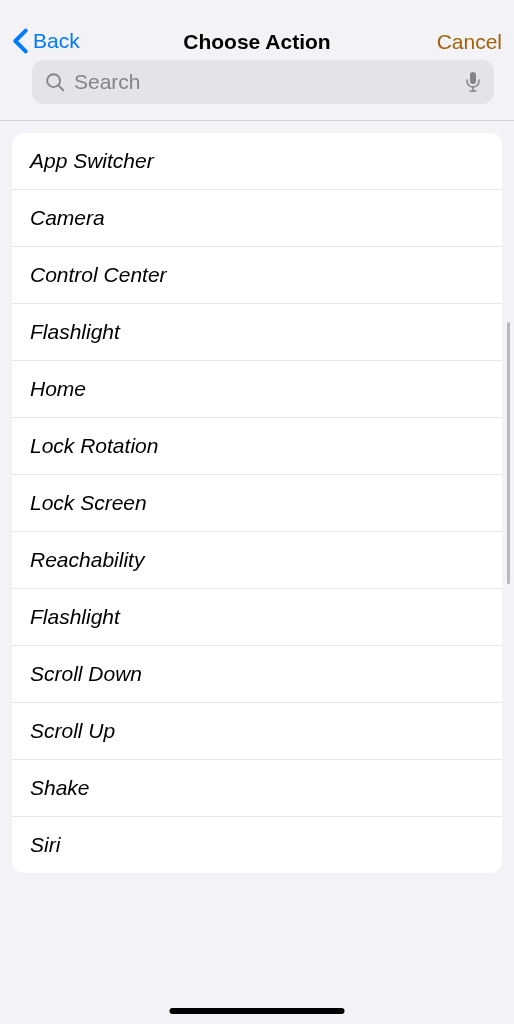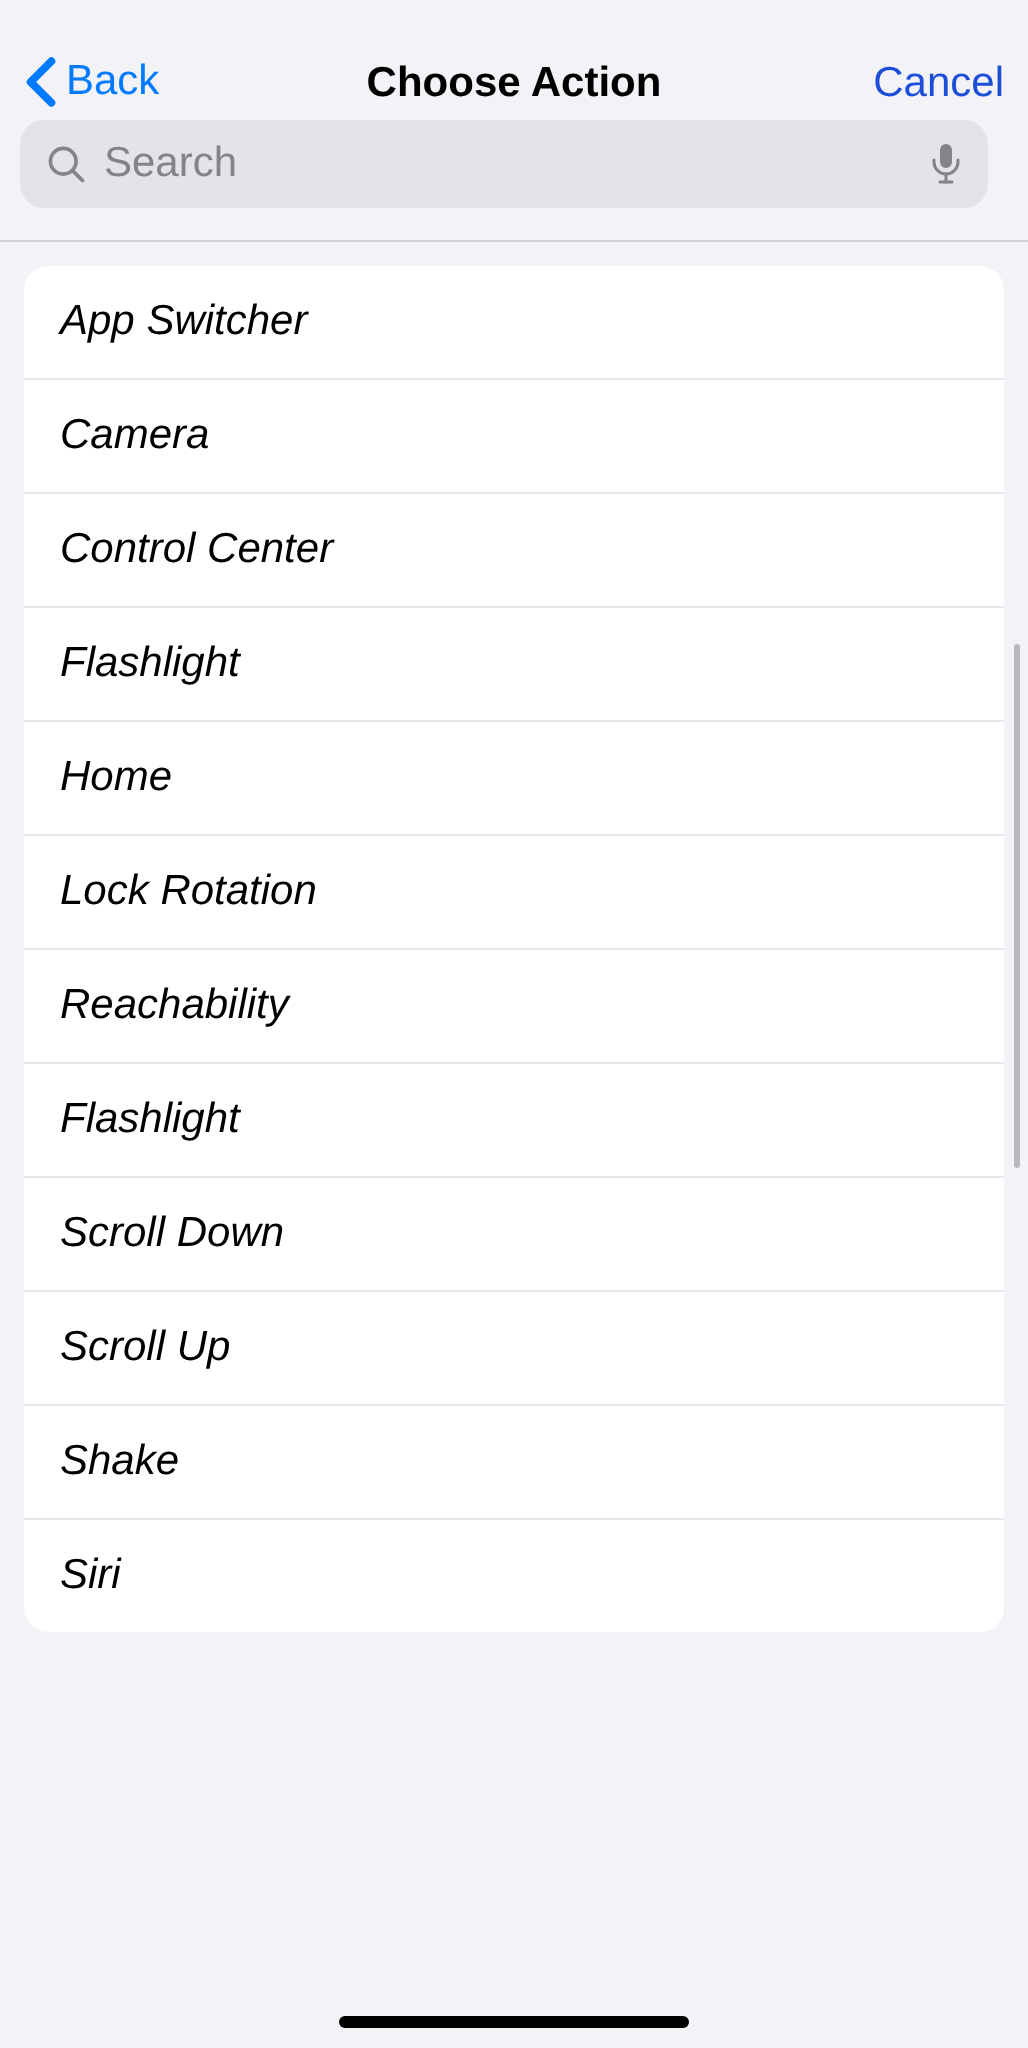--- a/index.html
+++ b/index.html
@@ -38,28 +38,28 @@
       margin-right: 4px;
     }
     .nav-title {
       font-size: 21px;
       font-weight: 600;
       color: #000;
       flex: 1;
       text-align: center;
     }
     .cancel-button {
-      color: #1d4ed8;
+      color: #a16207;
       font-size: 21px;
       cursor: pointer;
       min-width: 90px;
       text-align: right;
     }
     .search-container {
-      padding: 6px 20px 16px 10px;
+      padding: 6px 20px 16px 32px;
       background: #f2f2f7;
     }
     .search-field {
       display: flex;
       align-items: center;
       background: #e4e3e9;
       border-radius: 12px;
       height: 44px;
       padding: 0 12px;
     }
@@ -180,20 +180,23 @@
     <div class="list-item">
       <span>Flashlight</span>
     </div>
     <div class="list-item">
       <span>Home</span>
     </div>
     <div class="list-item">
       <span>Lock Rotation</span>
     </div>
     <div class="list-item">
+      <span>Lock Screen</span>
+    </div>
+    <div class="list-item">
       <span>Reachability</span>
     </div>
     <div class="list-item">
       <span>Flashlight</span>
     </div>
     <div class="list-item">
       <span>Scroll Down</span>
     </div>
     <div class="list-item">
       <span>Scroll Up</span>

